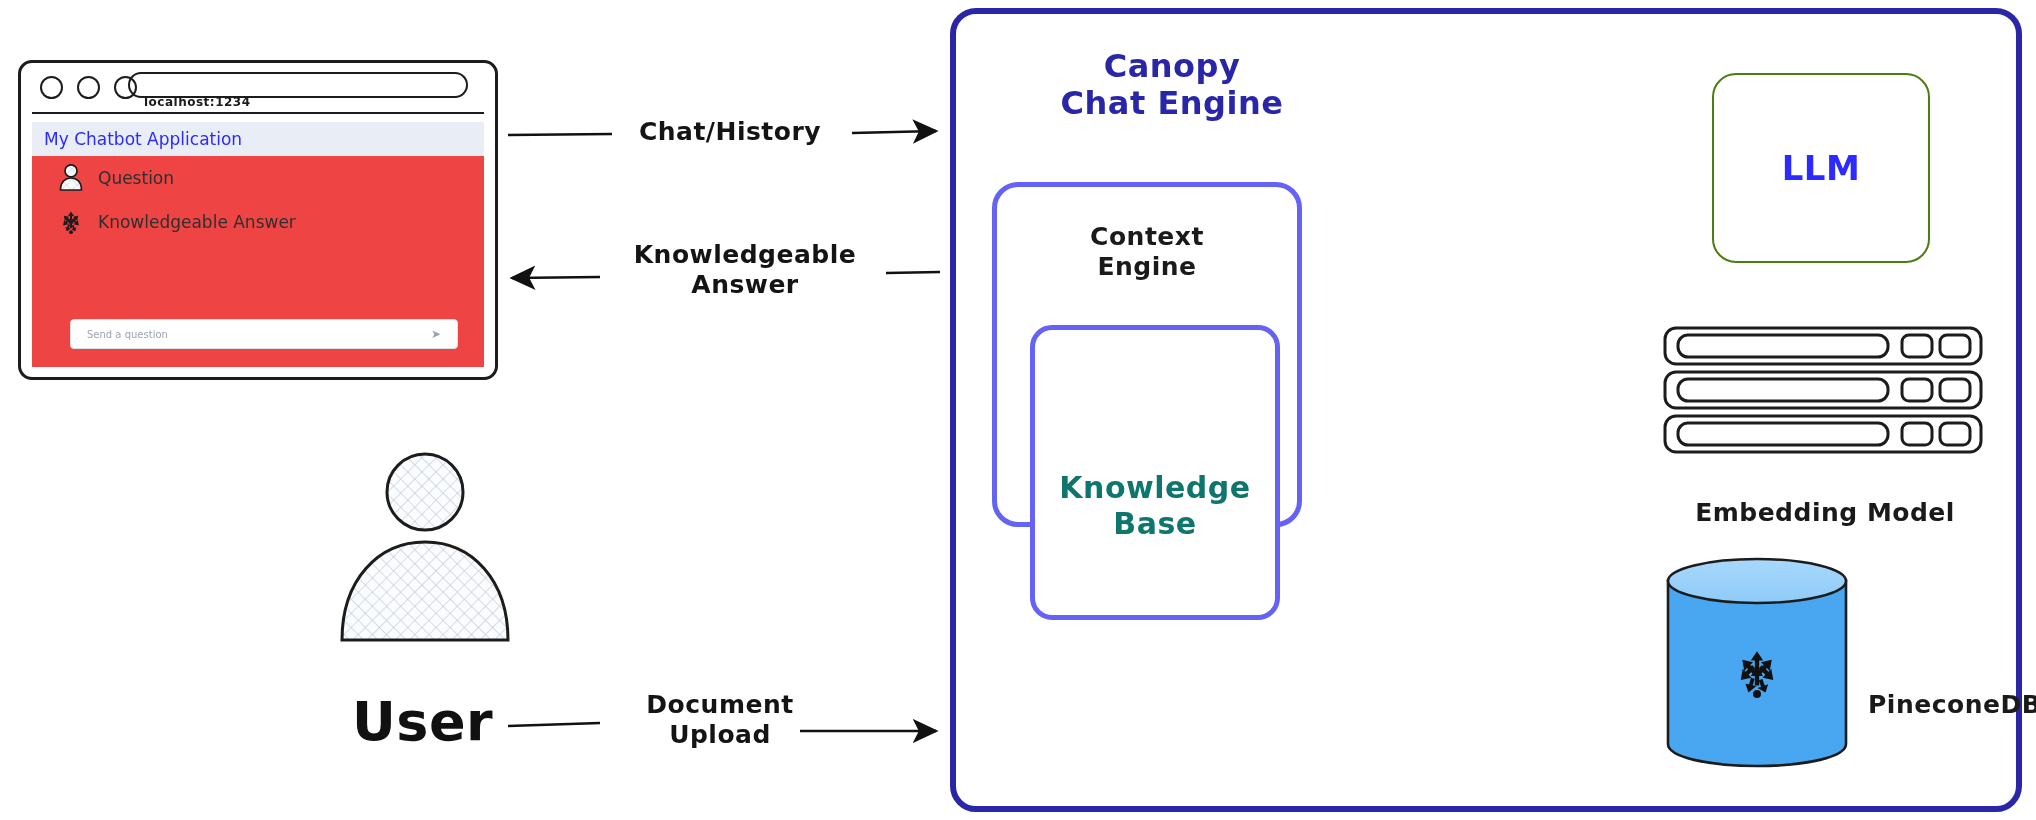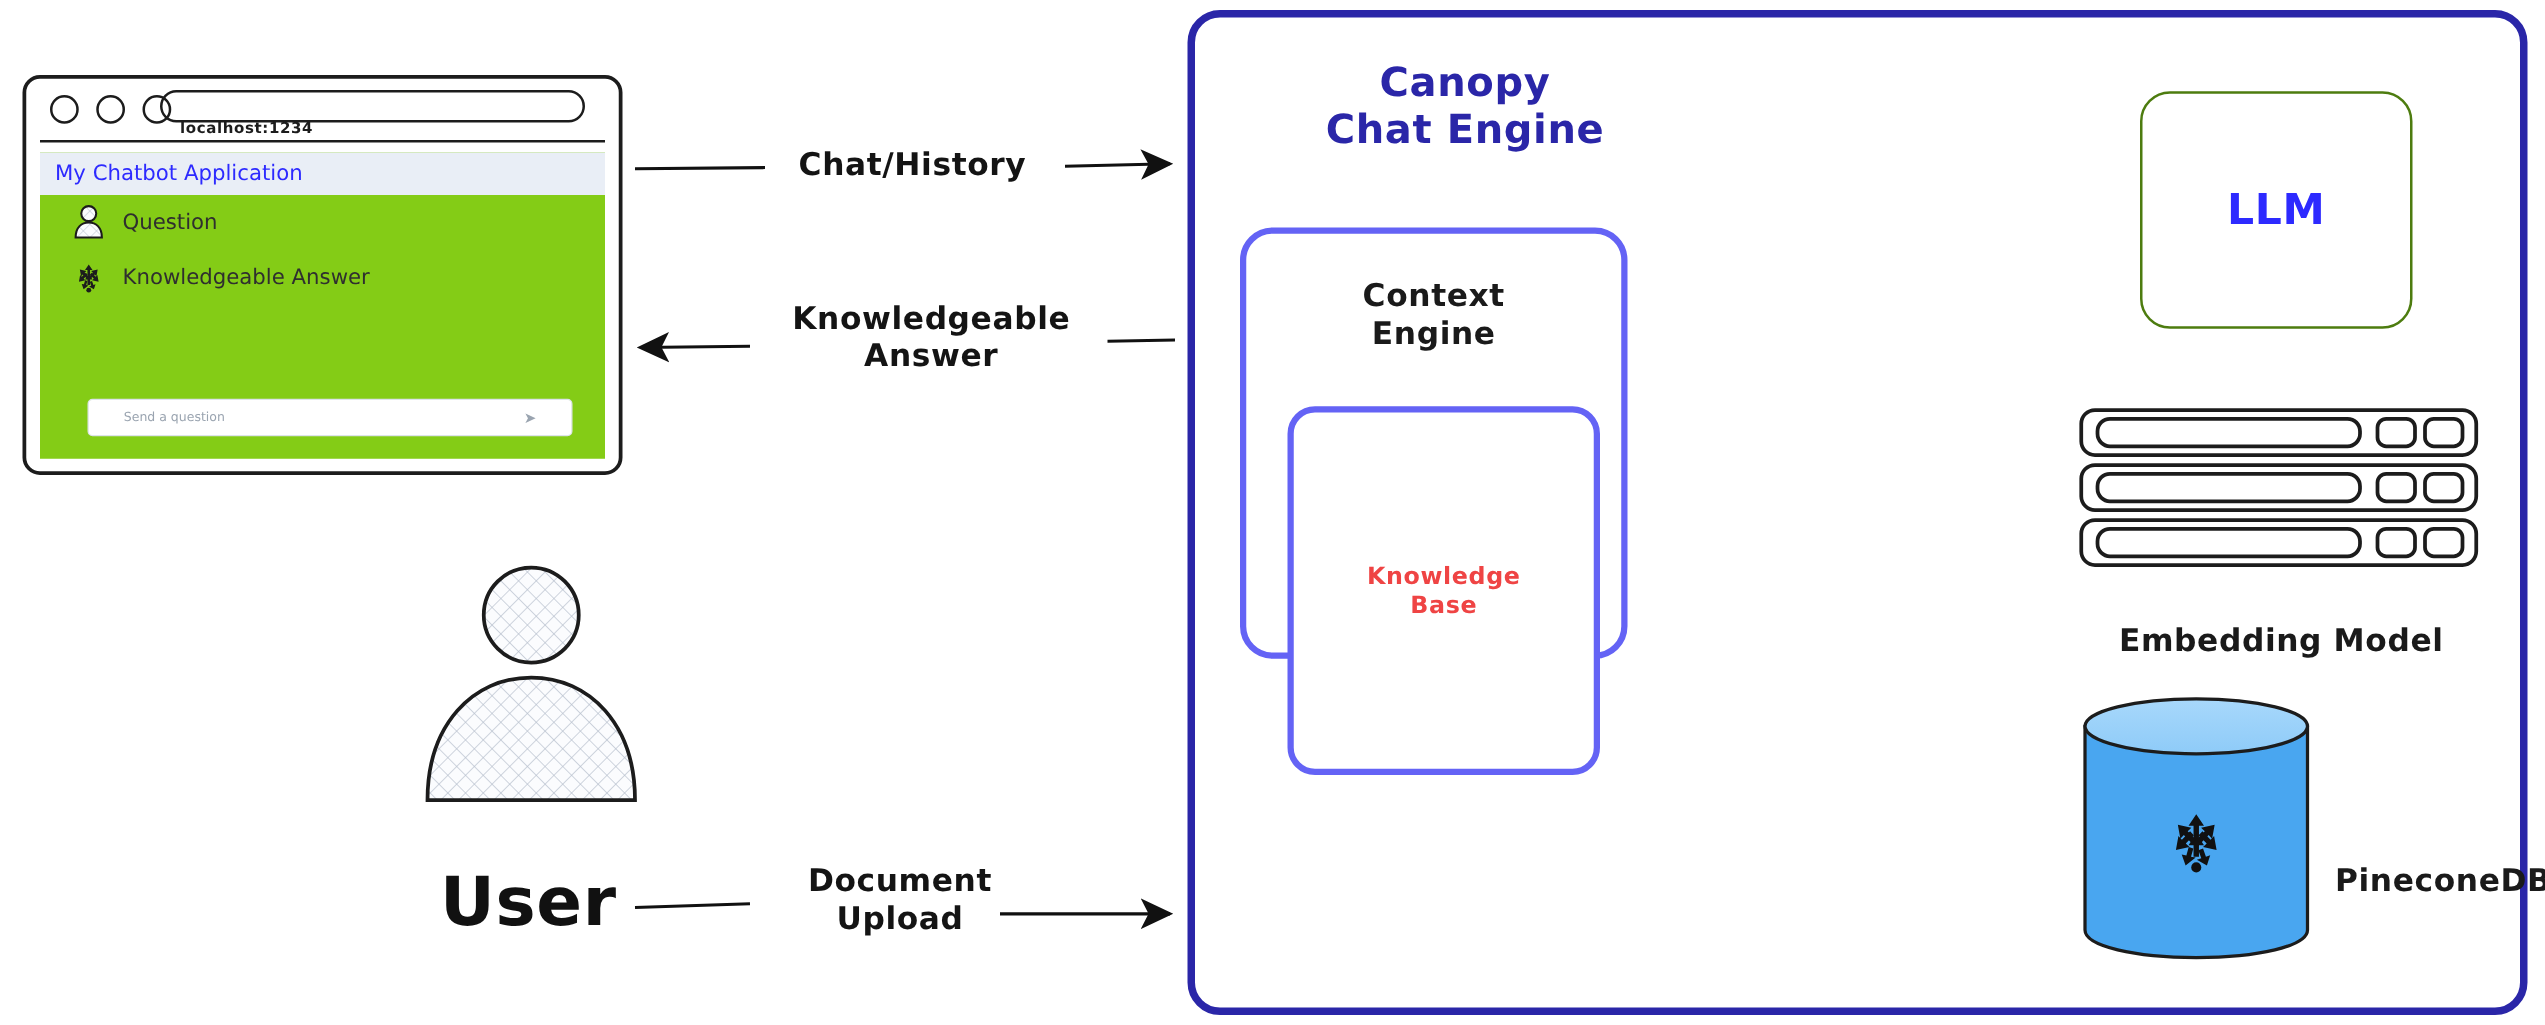--- a/index.html
+++ b/index.html
@@ -21,33 +21,33 @@
   #browser .dots{position:absolute;left:22px;top:16px;display:flex;gap:14px;}
   #browser .dot{width:19px;height:19px;border:2px solid #1c1c1c;border-radius:50%;}
   #browser .urlbar{
     position:absolute;left:110px;top:12px;width:340px;height:26px;
     border:2px solid #1c1c1c;border-radius:13px;display:flex;align-items:center;
     padding-left:14px;box-sizing:border-box;
   }
   #browser .urlbar span{font-size:12px;color:#1c1c1c;margin-top:33px;}
   #browser .divider{position:absolute;left:14px;top:52px;width:452px;height:2px;background:#1c1c1c;}
   #browser .panel{
-    position:absolute;left:14px;top:62px;width:452px;height:245px;background:#84cc16;
+    position:absolute;left:14px;top:62px;width:452px;height:245px;background:#ef4444;
   }
   #browser .apptitle{
     height:34px;display:flex;align-items:center;padding-left:12px;
     background:#e9eef6;color:#2d2aff;font-size:17px;
   }
   .chatrow{display:flex;align-items:center;gap:12px;padding:7px 0 7px 24px;}
   .chatrow .label{font-size:17px;color:#2f2f2f;}
   .avatar-ico,.pine-ico{width:30px;height:30px;flex:0 0 30px;}
   #browser .inputwrap{
     position:absolute;left:38px;right:26px;bottom:18px;height:28px;
     background:#fff;border:1px solid #dde3ea;border-radius:4px;
-    display:flex;align-items:center;justify-content:space-between;padding:0 28px;
+    display:flex;align-items:center;justify-content:space-between;padding:0 16px;
   }
   #browser .inputwrap .ph{font-size:10px;color:#9aa4b0;}
   #browser .inputwrap .send{font-size:12px;color:#9aa4b0;}
 
   
   #user{position:absolute;left:330px;top:450px;width:190px;height:200px;}
   #userlabel{position:absolute;left:352px;top:690px;font-size:54px;color:#111;}
 
   
   #engine{
@@ -64,22 +64,22 @@
   }
   #ctx-label{
     position:absolute;left:992px;top:222px;width:310px;text-align:center;
     font-size:25px;color:#1a1a1a;line-height:1.2;
   }
   #kb-box{
     position:absolute;left:1030px;top:325px;width:250px;height:295px;
     border:5px solid #6463f5;border-radius:22px;box-sizing:border-box;background:#fff;
   }
   #kb-label{
-    position:absolute;left:1030px;top:450px;width:250px;text-align:center;
-    font-size:19px;color:#ef4444;line-height:1.2;
+    position:absolute;left:1030px;top:470px;width:250px;text-align:center;
+    font-size:30px;color:#0f766e;line-height:1.2;
   }
   #llm-box{
     position:absolute;left:1712px;top:73px;width:218px;height:190px;
     border:2px solid #4d7c0f;border-radius:24px;box-sizing:border-box;
     display:flex;align-items:center;justify-content:center;background:#fff;
   }
   #llm-box span{color:#2d2aff;font-size:34px;}
 
   #servers{position:absolute;left:1662px;top:325px;width:322px;height:130px;}
   #emb-label{

